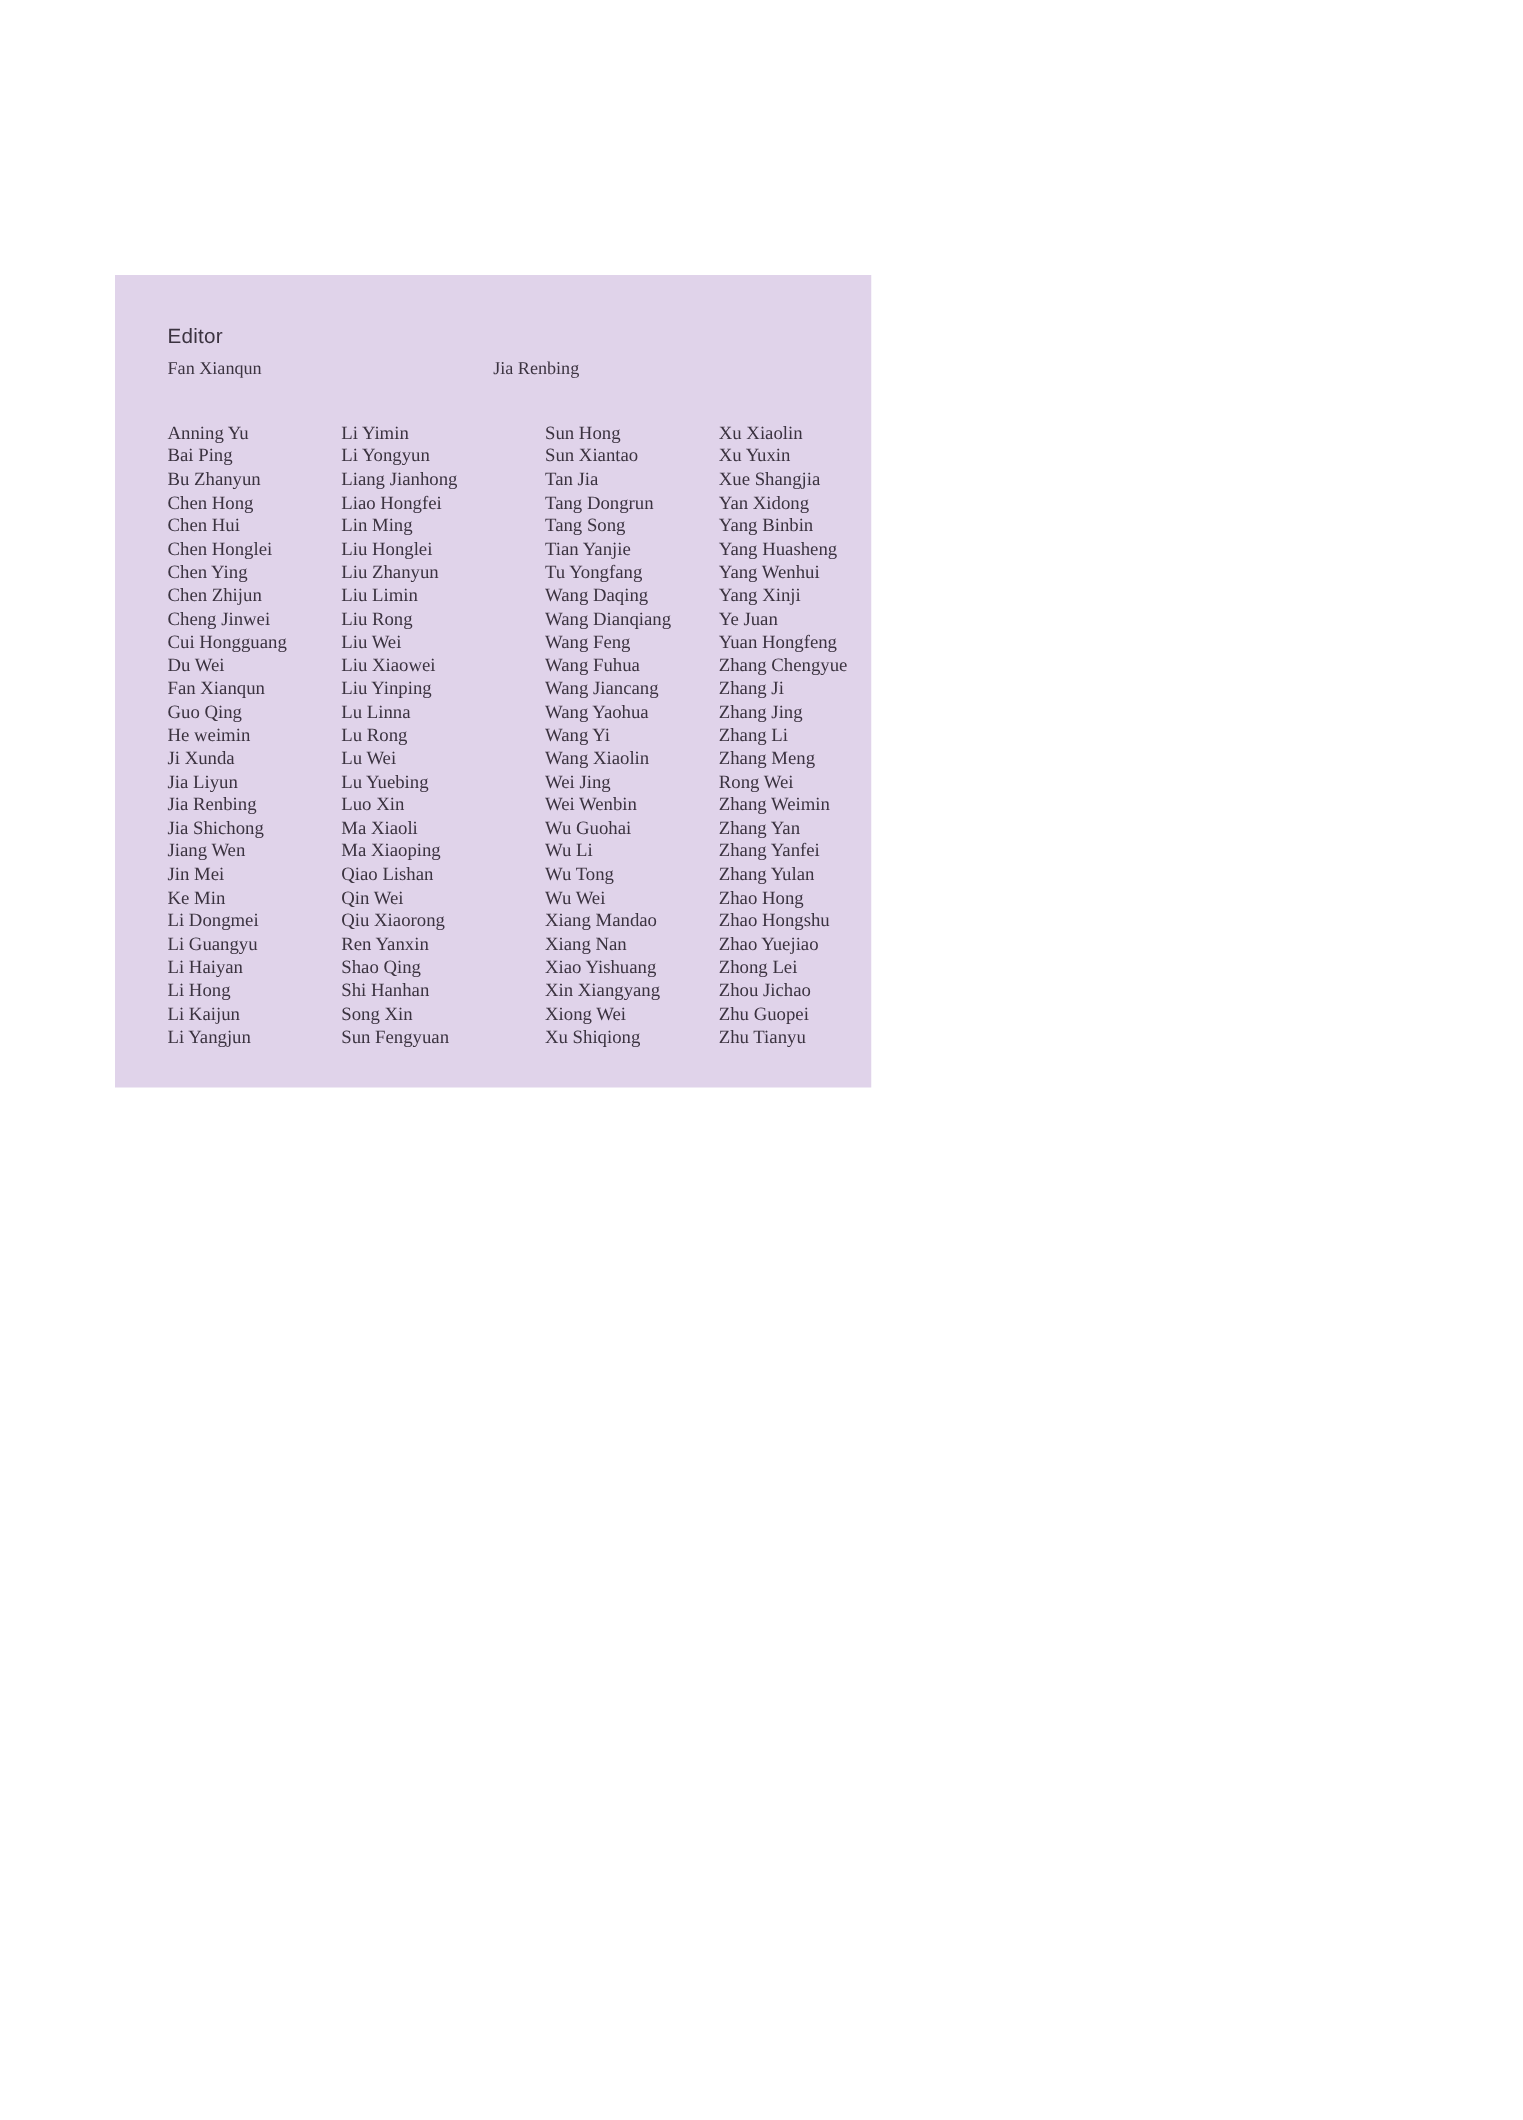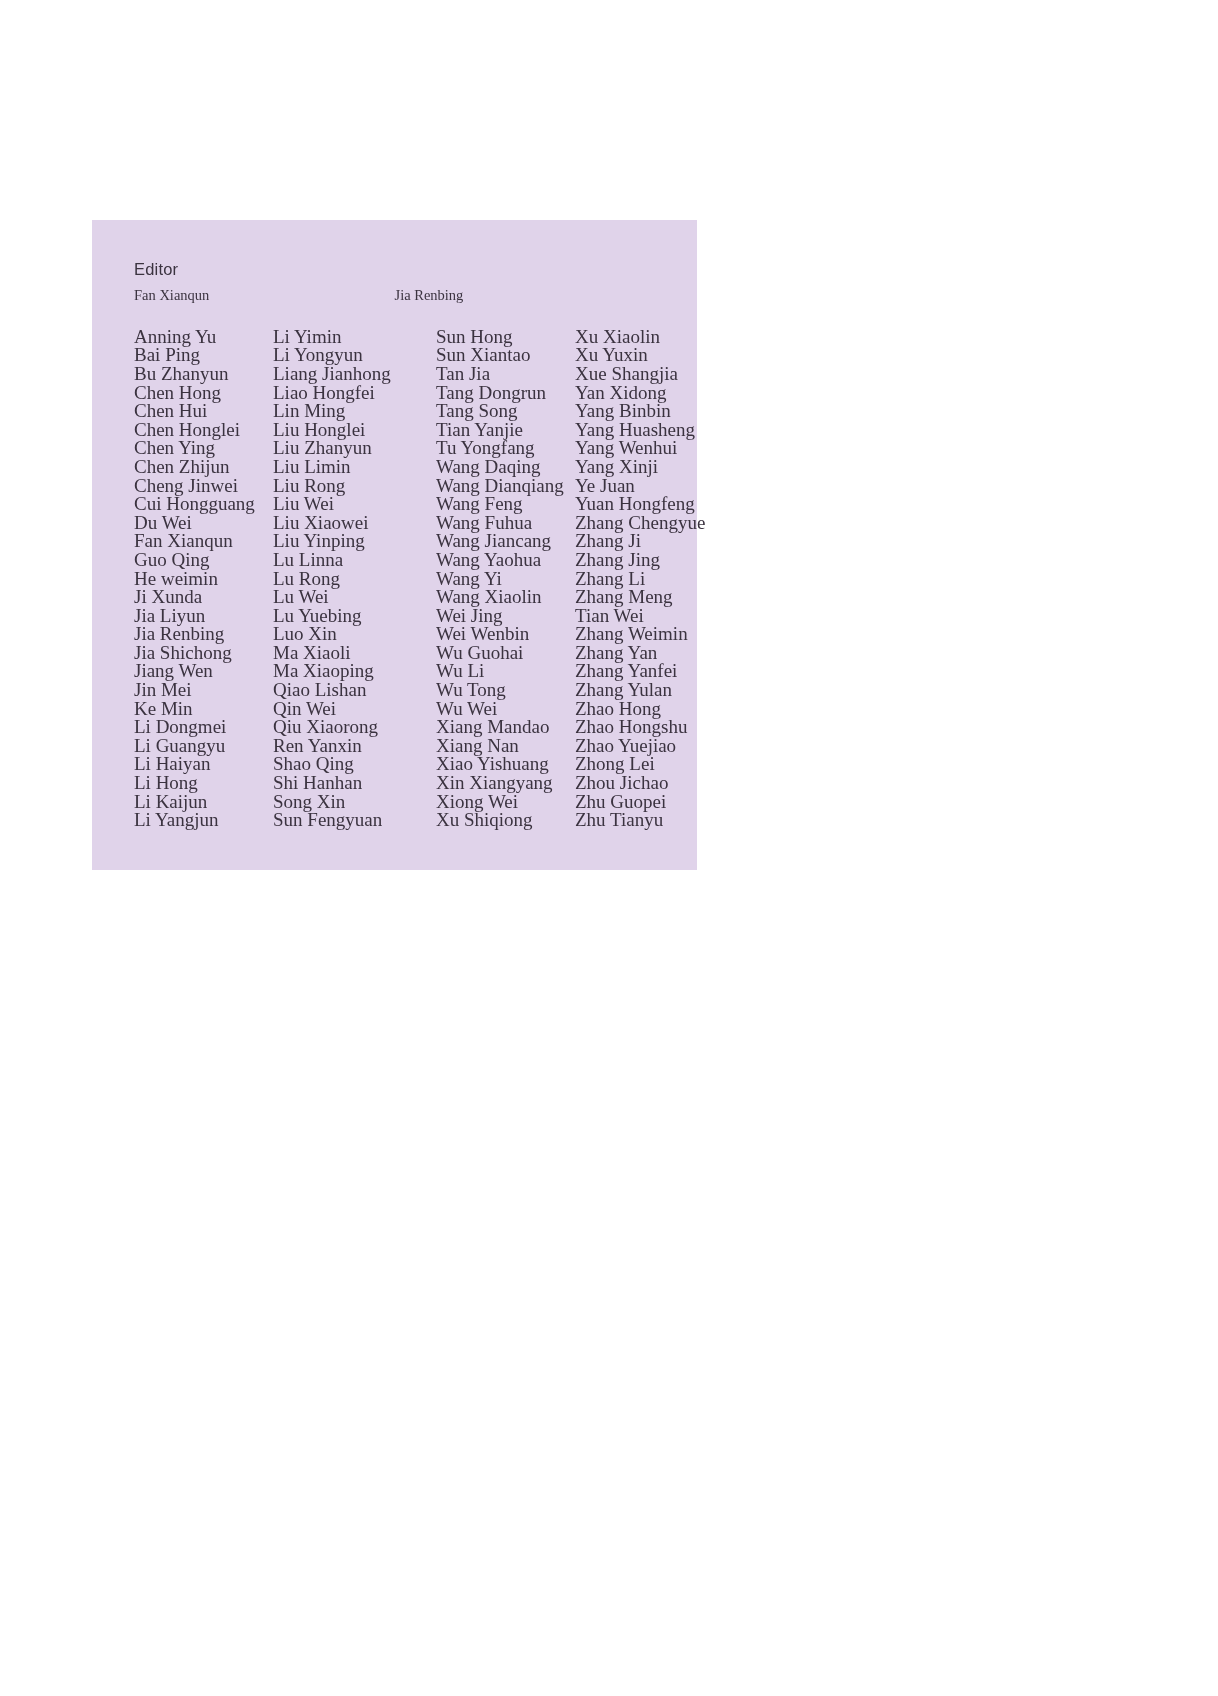--- a/index.html
+++ b/index.html
@@ -27,34 +27,34 @@
   .section-heading {
     font-family: "Liberation Sans", sans-serif;
     font-size: 16.5px;
     font-weight: 400;
     color: #3b3340;
     letter-spacing: 0.2px;
     margin: 0 0 6px 0;
     line-height: 1.2;
   }
   .editor-block {
-    margin-bottom: 23px;
+    margin-bottom: 33px;
   }
   .editor-row {
     display: flex;
     font-size: 14.5px;
     line-height: 19px;
   }
   .editor-row .ed-col {
     width: 275px;
     box-sizing: border-box;
   }
   .authors-grid {
     display: flex;
-    font-size: 19px;
+    font-size: 15px;
     line-height: 18.6px;
   }
   .authors-col {
     width: 139px;
     box-sizing: border-box;
     flex: 0 0 auto;
   }
   .authors-col:nth-child(3) {
     width: 139px;
     margin-left: 24px;
@@ -178,21 +178,21 @@
         <div class="author-name">Yang Huasheng</div>
         <div class="author-name">Yang Wenhui</div>
         <div class="author-name">Yang Xinji</div>
         <div class="author-name">Ye Juan</div>
         <div class="author-name">Yuan Hongfeng</div>
         <div class="author-name">Zhang Chengyue</div>
         <div class="author-name">Zhang Ji</div>
         <div class="author-name">Zhang Jing</div>
         <div class="author-name">Zhang Li</div>
         <div class="author-name">Zhang Meng</div>
-        <div class="author-name">Tian Wei</div>
+        <div class="author-name">Rong Wei</div>
         <div class="author-name">Zhang Weimin</div>
         <div class="author-name">Zhang Yan</div>
         <div class="author-name">Zhang Yanfei</div>
         <div class="author-name">Zhang Yulan</div>
         <div class="author-name">Zhao Hong</div>
         <div class="author-name">Zhao Hongshu</div>
         <div class="author-name">Zhao Yuejiao</div>
         <div class="author-name">Zhong Lei</div>
         <div class="author-name">Zhou Jichao</div>
         <div class="author-name">Zhu Guopei</div>

